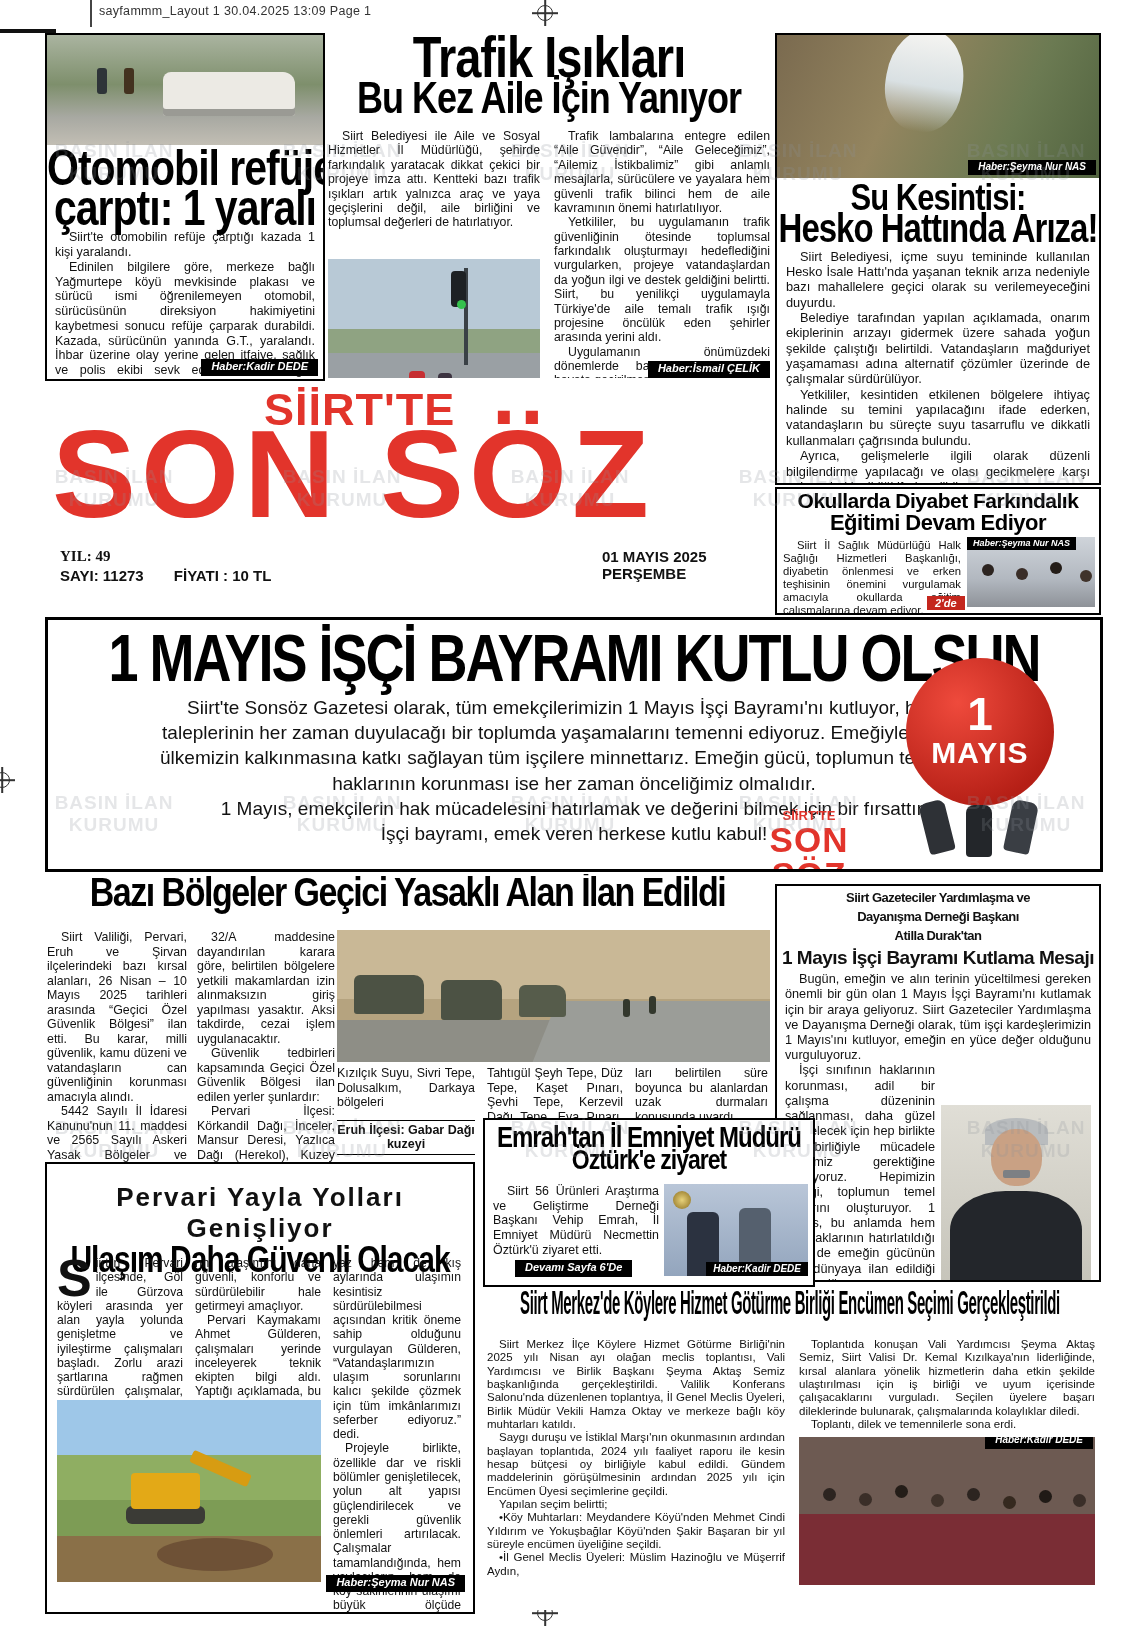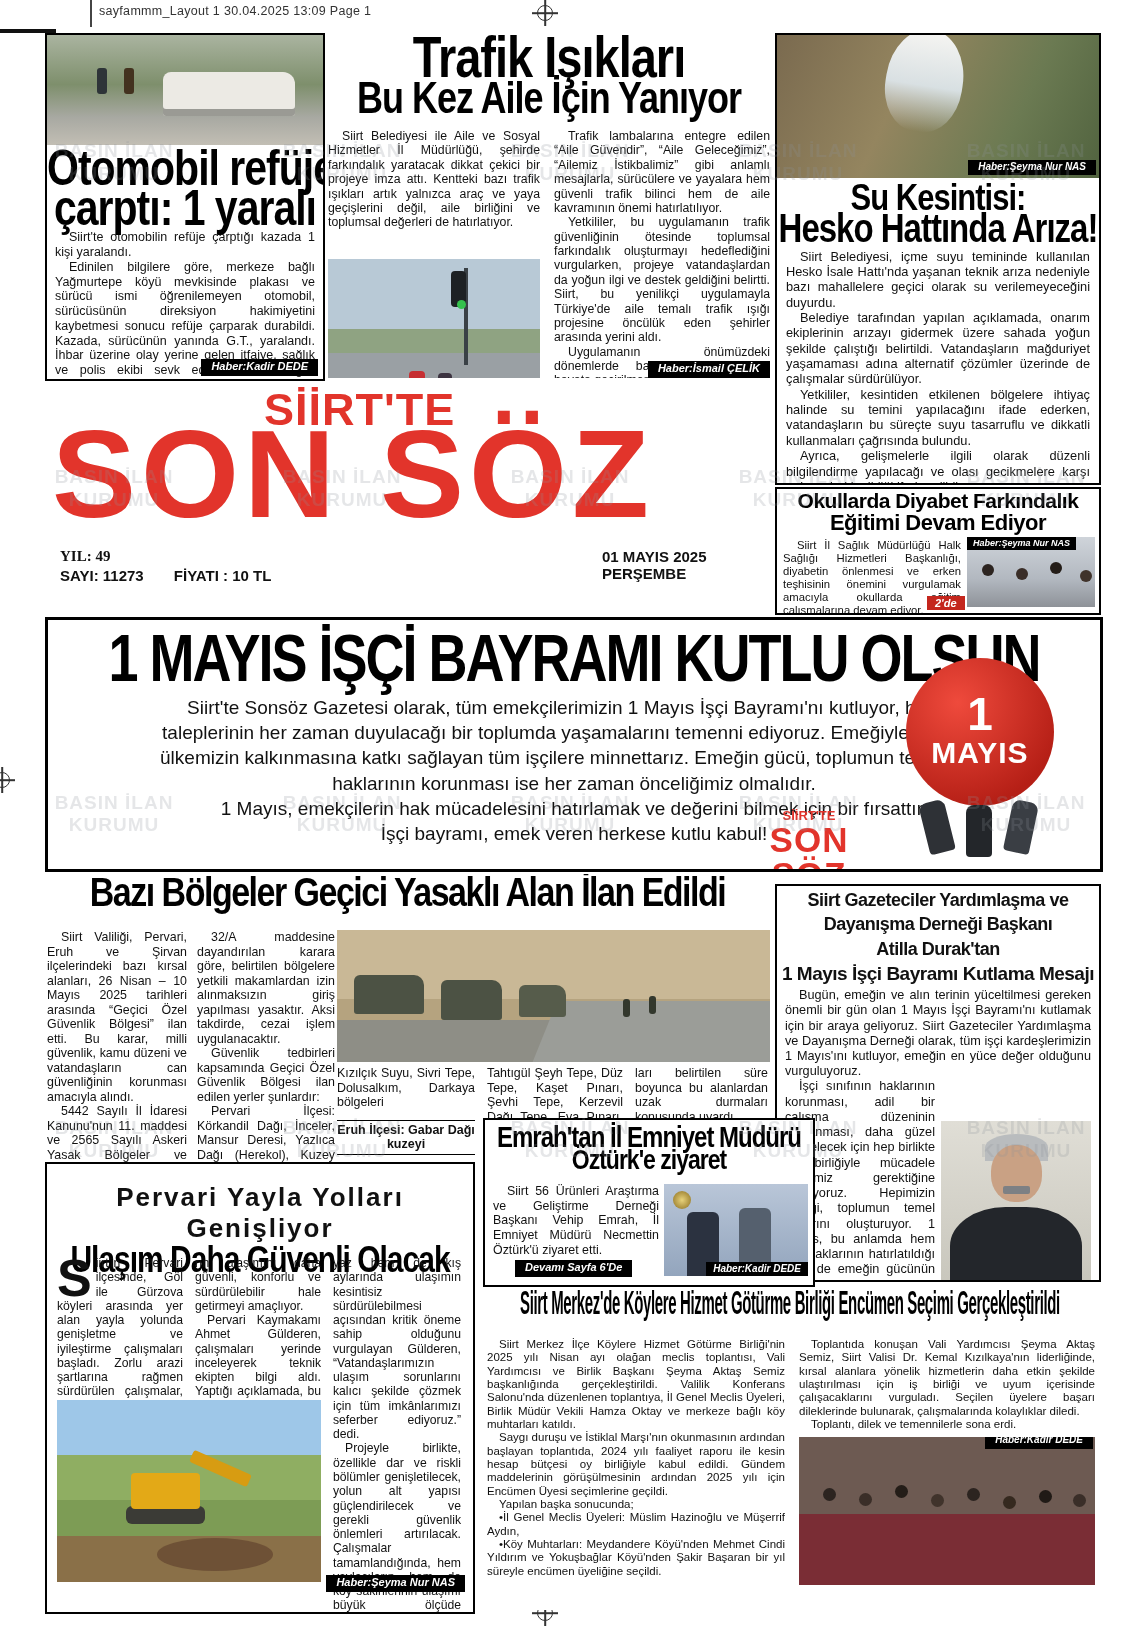--- a/index.html
+++ b/index.html
@@ -112,21 +112,21 @@
       background:linear-gradient(#c9b896 0 52%,#b5a37f 52% 68%,#8e8e86 68% 100%);}
   .bg-sub{position:absolute;top:192px;}
   #bg-c3{left:292px;width:138px;} #bg-c4{left:442px;width:136px;} #bg-c5{left:590px;width:133px;}
   #bg-c5 .byline{margin-top:5px;float:right;}
   .road{right:-6%;bottom:0;width:58%;height:46%;background:#9b9d98;transform:skewX(-22deg);}
   .veh{background:#4c5244;border-radius:6px 10px 3px 3px;top:34%;height:30%;}
   .veh.v1{left:4%;width:16%;} .veh.v2{left:24%;width:14%;top:38%;} .veh.v3{left:42%;width:11%;top:42%;height:24%;background:#565c4b;}
   .soldier{width:7px;height:18px;background:#33382d;border-radius:3px;top:52%;}
   
   #box-durak{left:775px;top:884px;width:322px;height:394px;}
-  #box-durak .dhl{font-weight:900;text-align:center;line-height:1.07;font-size:18px;letter-spacing:-.5px;margin-top:5px;}
+  #box-durak .dhl{font-weight:900;text-align:center;line-height:1.07;font-size:13px;letter-spacing:-.5px;margin-top:5px;}
   #box-durak .dhl.l4{font-size:19px;}
   #box-durak .body-txt{font-size:12.7px;line-height:1.2;padding:4px 8px 0;}
   .durak-photo{float:right;width:150px;height:178px;margin:42px 0 0 6px;position:relative;overflow:hidden;
       background:linear-gradient(#e0ded6,#c6c4ba);}
   .suit{bottom:0;left:6%;width:88%;height:52%;background:#23262b;border-radius:42% 42% 0 0;}
   .face{top:13%;left:33%;width:34%;height:32%;background:#c9a184;border-radius:46%;}
   .hair{top:7%;left:29%;width:42%;height:15%;background:#b9bcbe;border-radius:50% 50% 0 0;}
   .mous{top:36%;left:41%;width:18%;height:5%;background:#7d8084;border-radius:2px;}
   
   #box-pervari{left:45px;top:1162px;width:426px;height:448px;}
@@ -382,23 +382,23 @@
     </div>
   </div>
 
   <div class="abox" id="art-encumen">
     <div class="hlwrap">
         <span class="hl">Siirt Merkez'de Köylere Hizmet Götürme Birliği Encümen Seçimi Gerçekleştirildi</span>
       </div>
     <div class="en-col" id="en-c1">
       <p>Siirt Merkez İlçe Köylere Hizmet Götürme Birliği'nin 2025 yılı Nisan ayı olağan meclis toplantısı, Vali Yardımcısı ve Birlik Başkanı Şeyma Aktaş Semiz başkanlığında gerçekleştirildi. Valilik Konferans Salonu'nda düzenlenen toplantıya, İl Genel Meclis Üyeleri, Birlik Müdür Vekili Hamza Oktay ve merkeze bağlı köy muhtarları katıldı.</p>
       <p>Saygı duruşu ve İstiklal Marşı'nın okunmasının ardından başlayan toplantıda, 2024 yılı faaliyet raporu ile kesin hesap bütçesi oy birliğiyle kabul edildi. Gündem maddelerinin görüşülmesinin ardından 2025 yılı için Encümen Üyesi seçimlerine geçildi.</p>
-      <p>Yapılan başka sonucunda;</p>
+      <p>Yapılan seçim belirtti;</p>
+      <p>•Köy Muhtarları: Meydandere Köyü'nden Mehmet Cindi Yıldırım ve Yokuşbağlar Köyü'nden Şakir Başaran bir yıl süreyle encümen üyeliğine seçildi.</p>
       <p>•İl Genel Meclis Üyeleri: Müslim Hazinoğlu ve Müşerrif Aydın,</p>
-      <p>•Köy Muhtarları: Meydandere Köyü'nden Mehmet Cindi Yıldırım ve Yokuşbağlar Köyü'nden Şakir Başaran bir yıl süreyle encümen üyeliğine seçildi.</p>
     </div>
     <div class="en-col" id="en-c2">
       <p>Toplantıda konuşan Vali Yardımcısı Şeyma Aktaş Semiz, Siirt Valisi Dr. Kemal Kızılkaya'nın liderliğinde, kırsal alanlara yönelik hizmetlerin daha etkin şekilde ulaştırılması için iş birliği ve uyum içerisinde çalışacaklarını vurguladı. Seçilen üyelere başarı dileklerinde bulunarak, çalışmalarında kolaylıklar diledi.</p>
       <p>Toplantı, dilek ve temennilerle sona erdi.</p>
       <div class="photo" id="en-photo">
         <div class="shape crowd"></div>
         <span class="byline">Haber:Kadir DEDE</span>
       </div>
     </div>
   </div>

